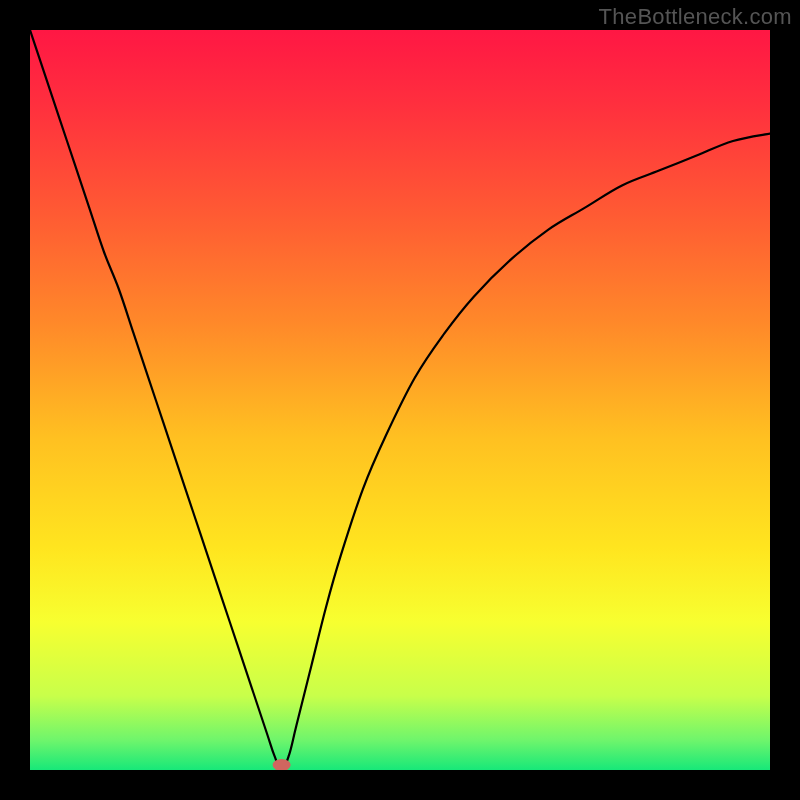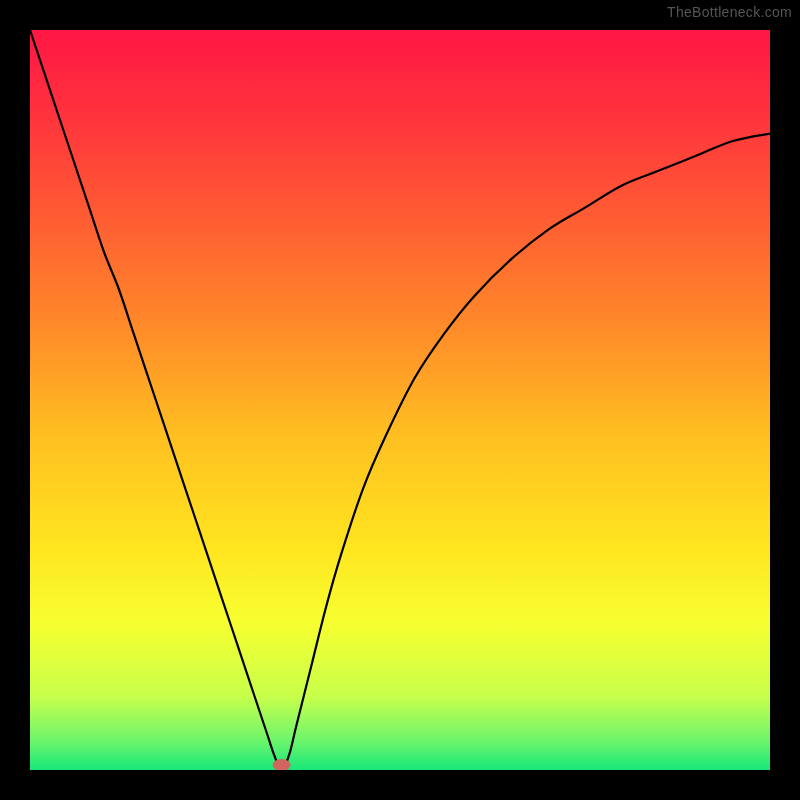--- a/index.html
+++ b/index.html
@@ -24,21 +24,21 @@
     left: 0;
     top: 0;
     width: 740px;
     height: 740px;
   }
   .watermark {
     position: absolute;
     top: 4px;
     right: 8px;
     color: #555;
-    font-size: 14px;
+    font-size: 22px;
     font-weight: 500;
     letter-spacing: 0.3px;
     z-index: 50;
   }
   svg {
     display: block;
   }
 </style>
 </head>
 <body>

